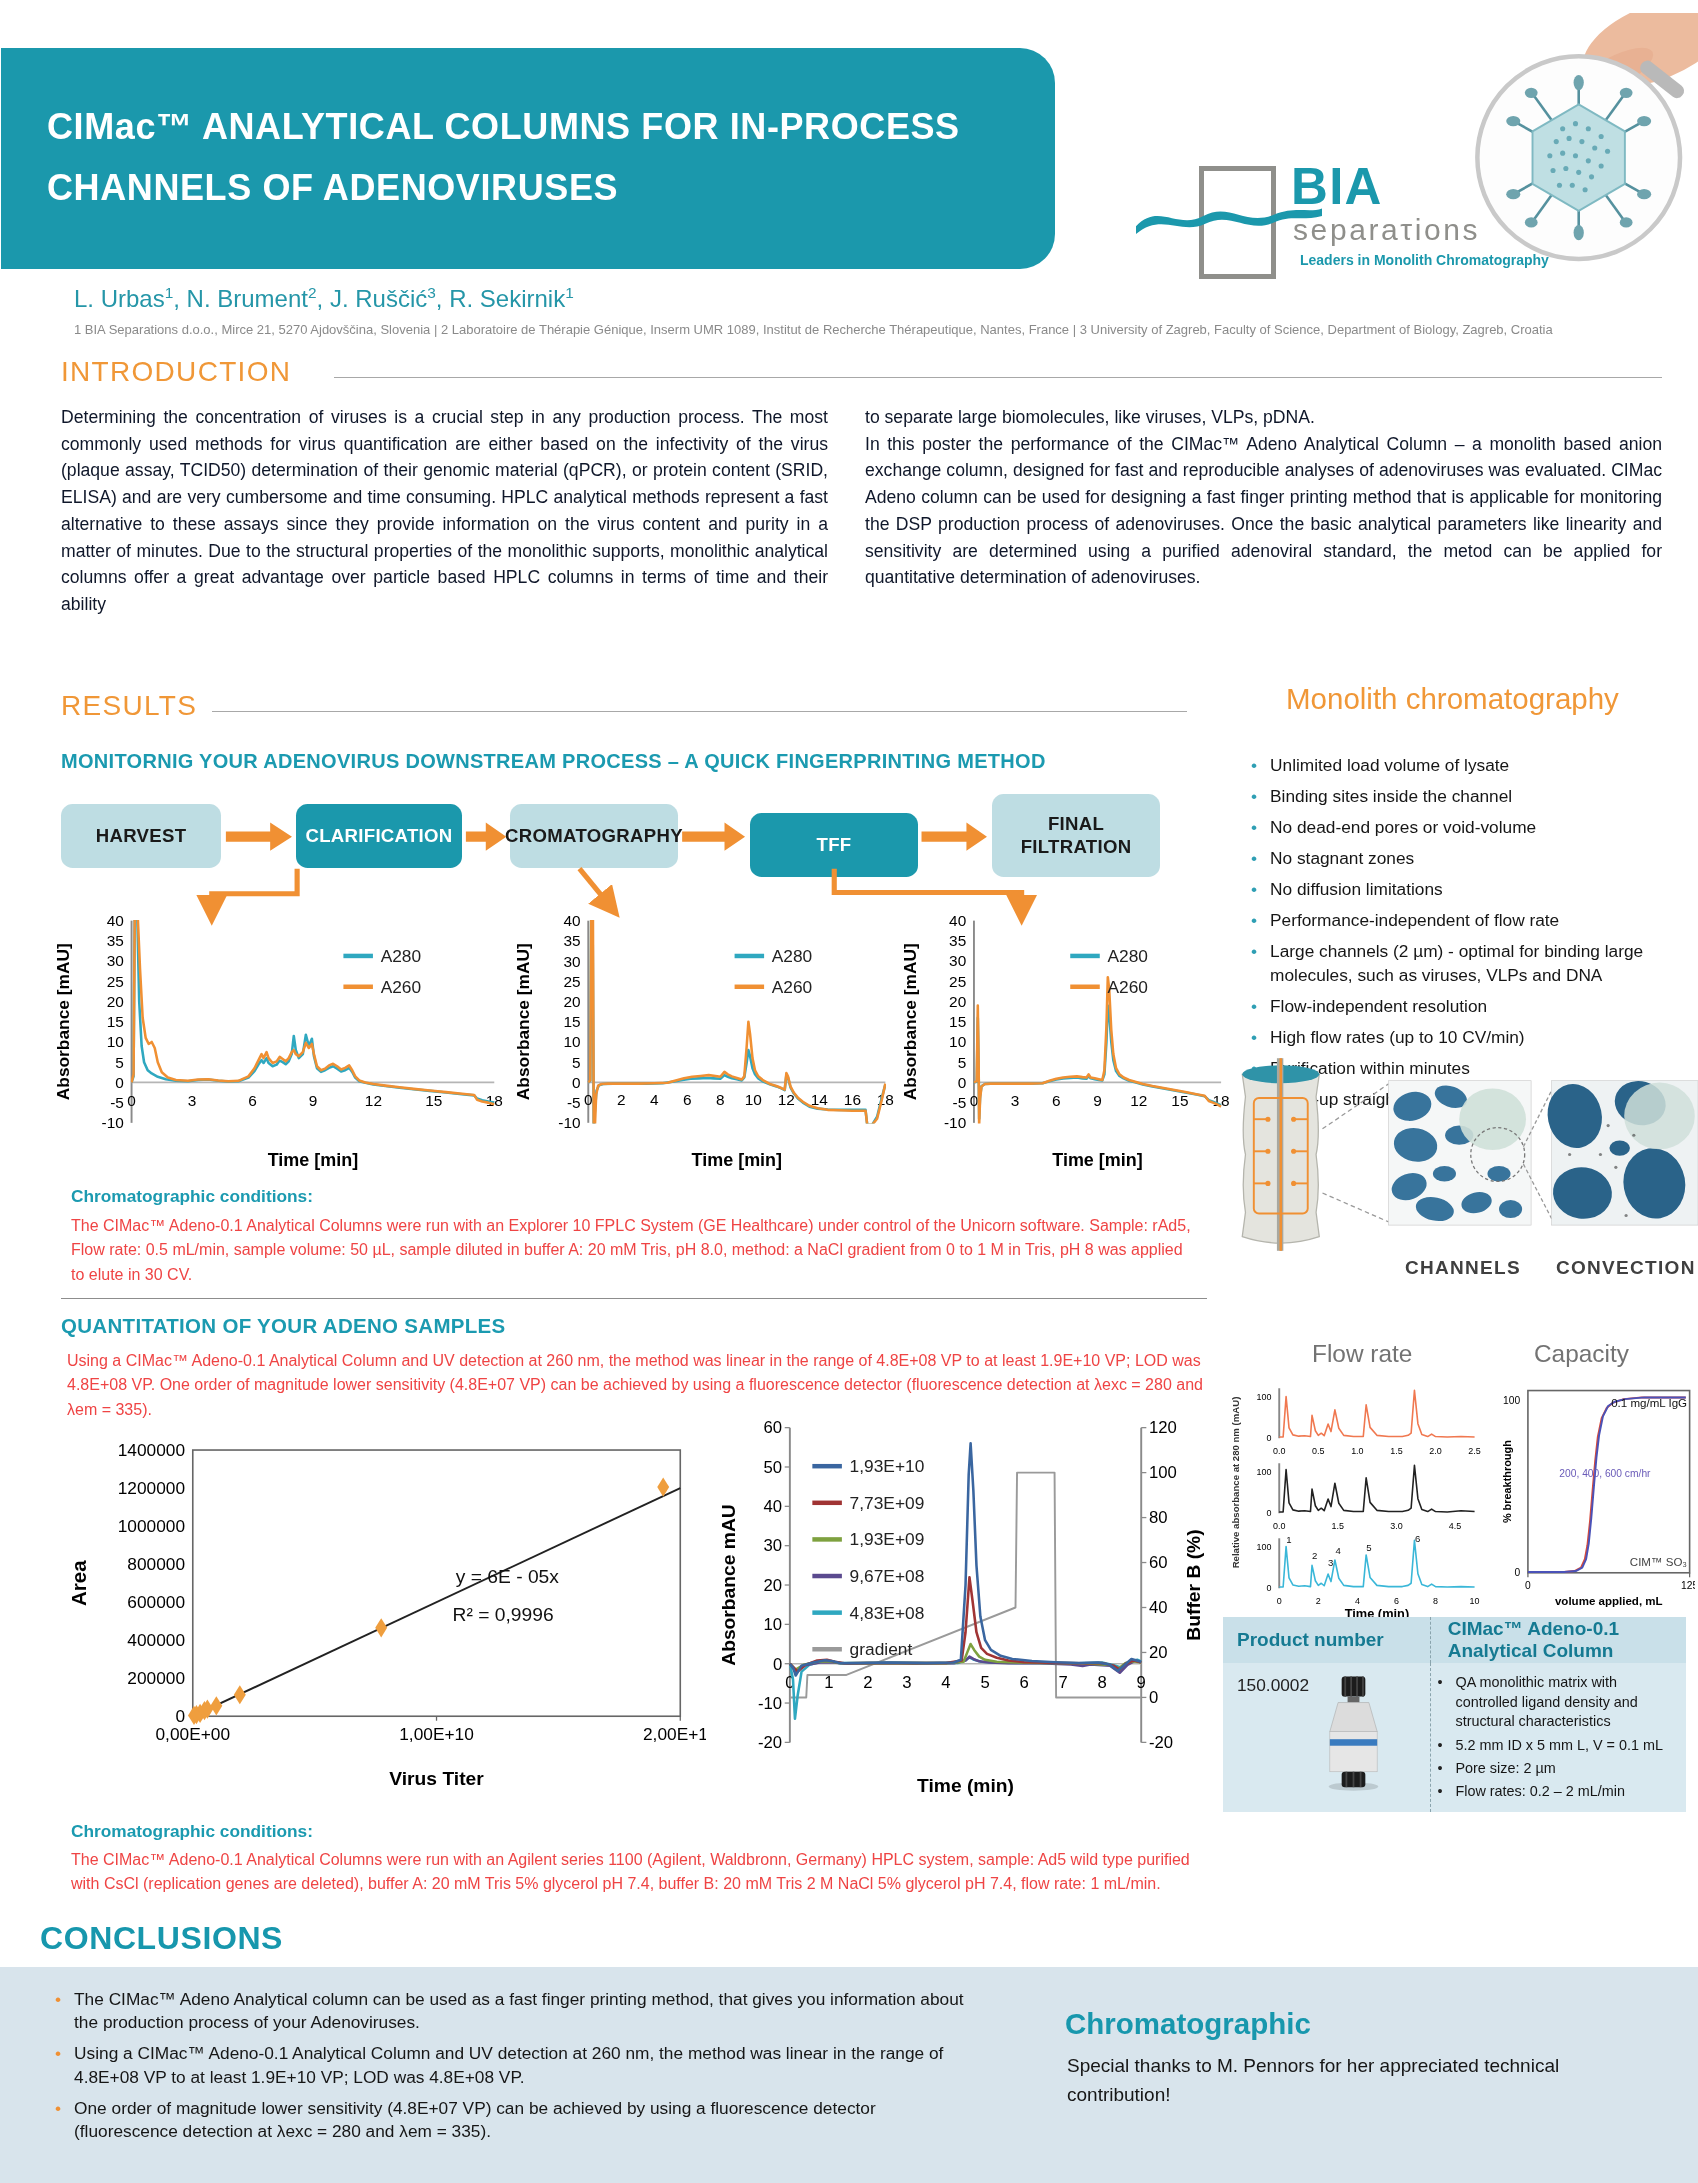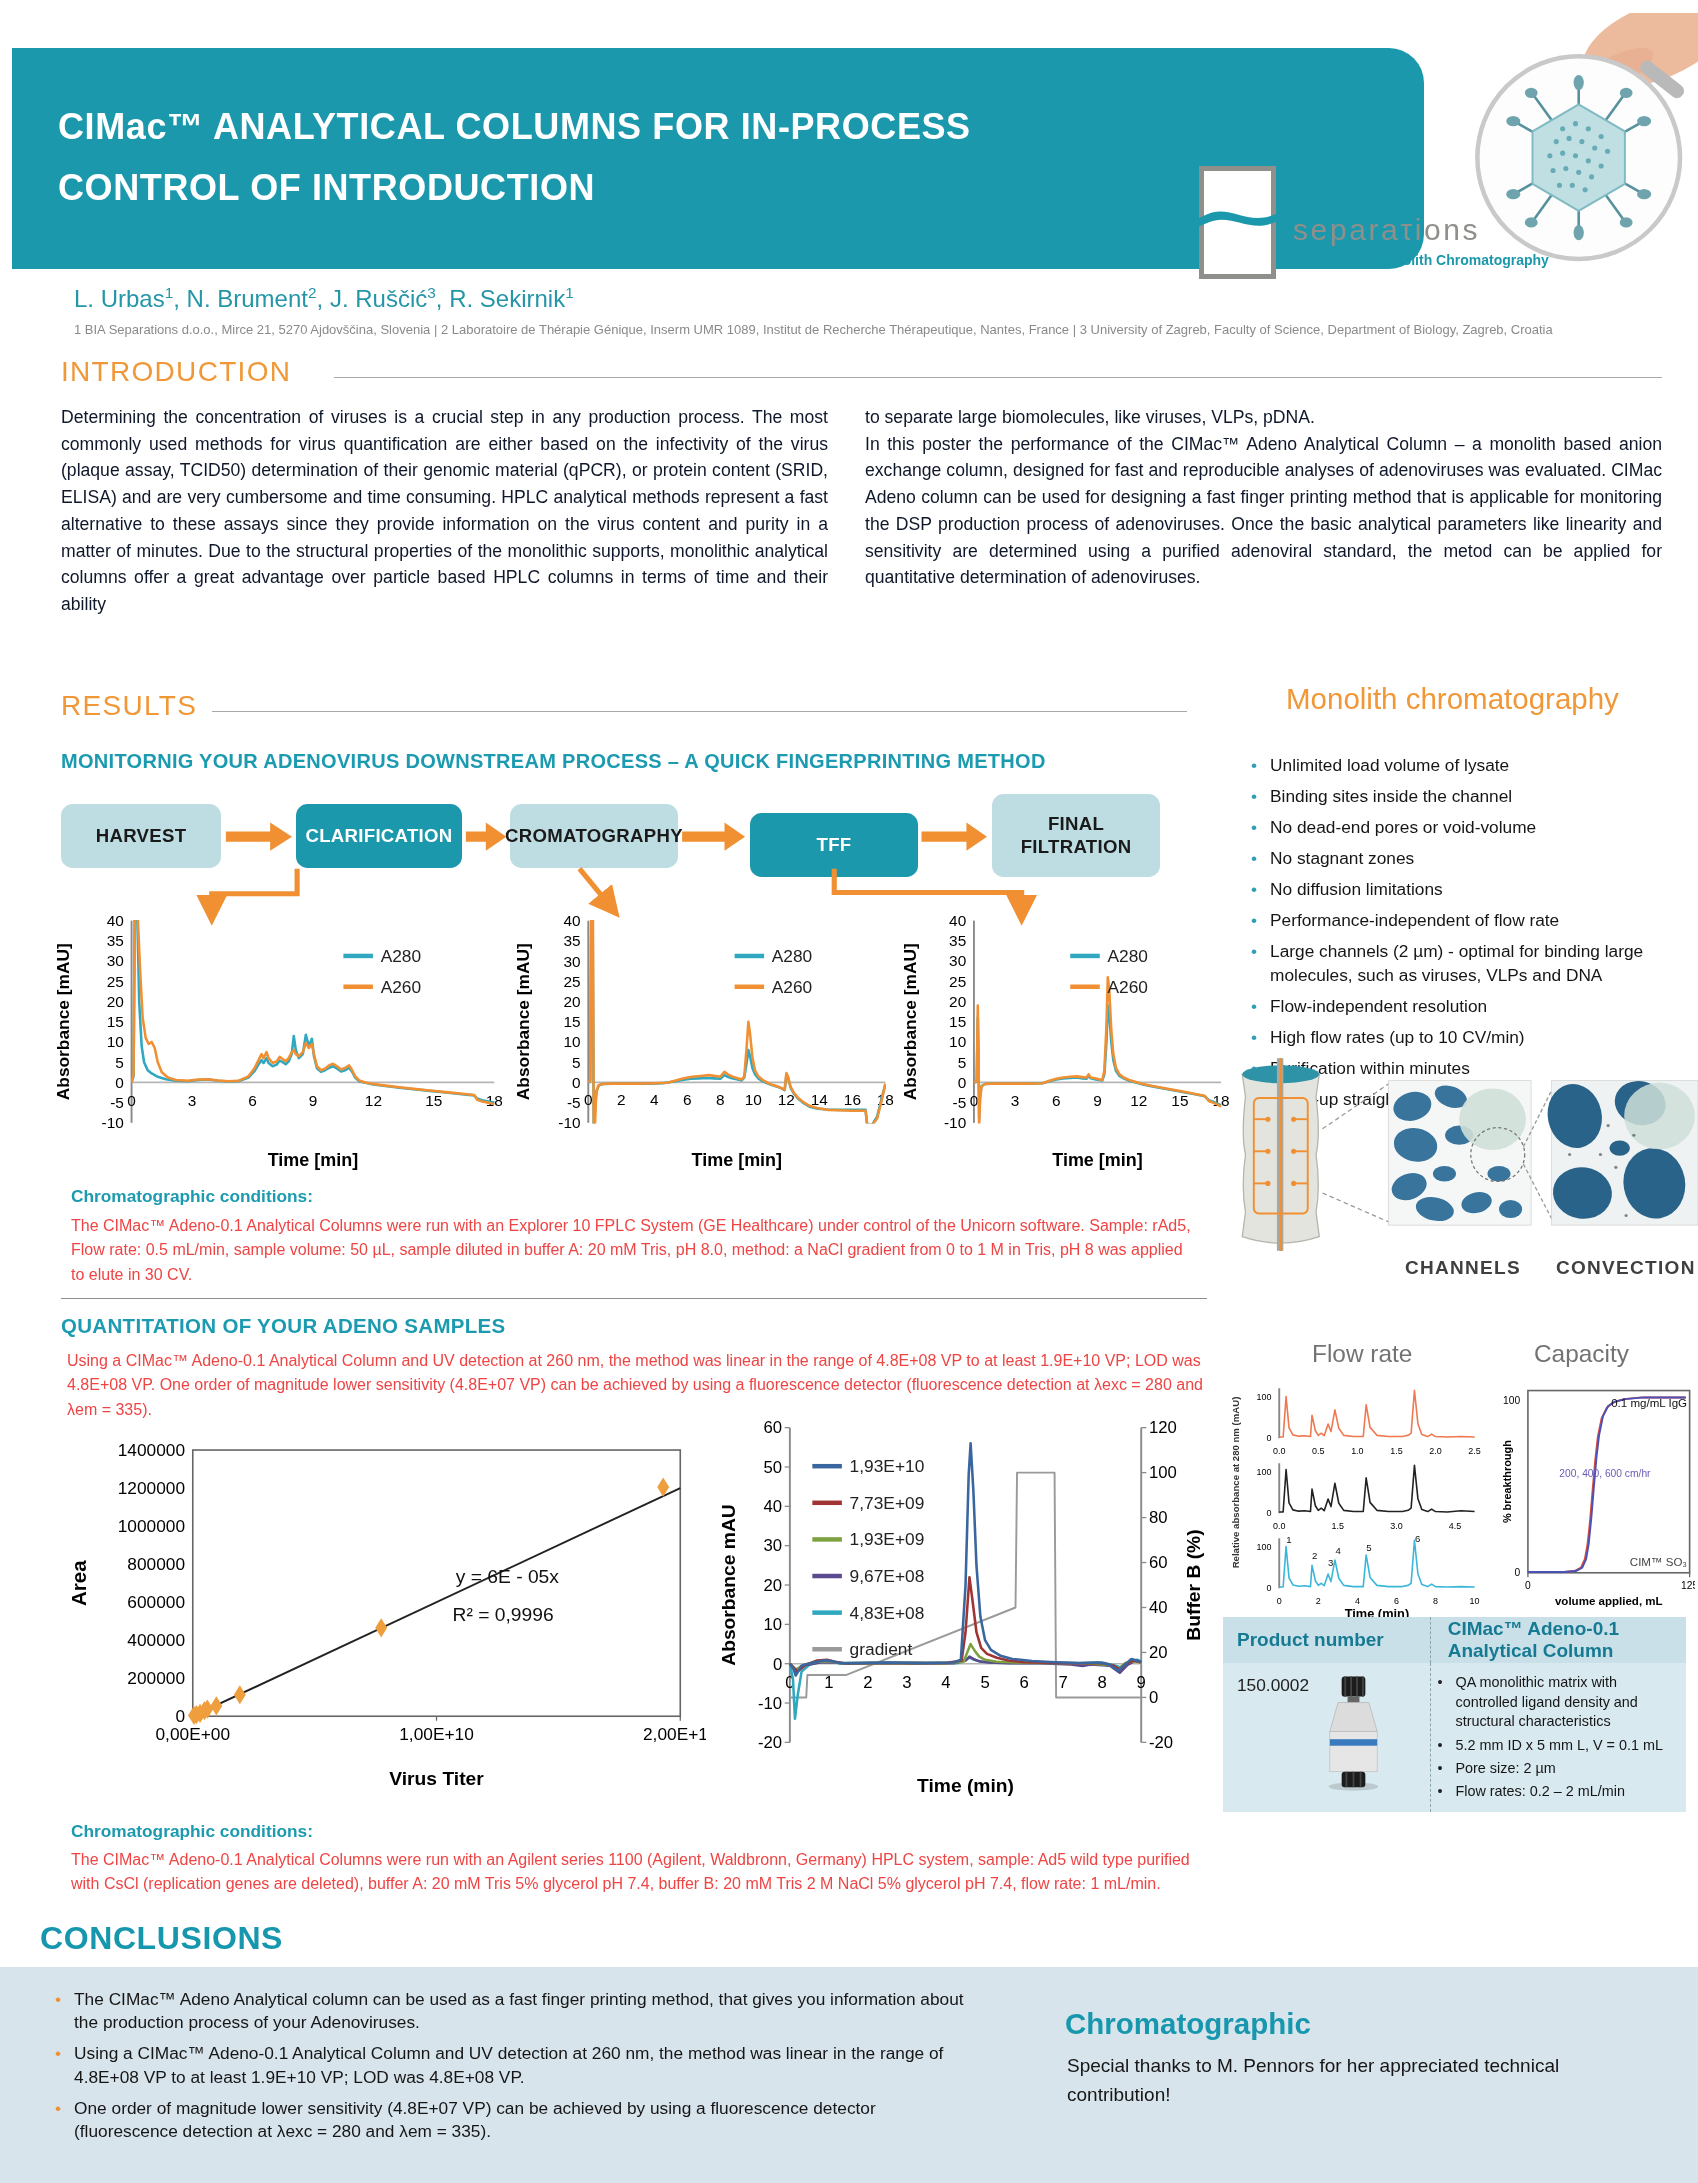--- a/index.html
+++ b/index.html
@@ -1,19 +1,19 @@
 <!DOCTYPE html>
 <html style="font-size:10.3px"><head>
 <meta charset="utf-8">
 <style>
   html,body{margin:0;padding:0;background:#fff;}
   .poster{position:relative;width:1698px;height:2183px;background:#fff;overflow:hidden;
           font-family:"Liberation Sans",sans-serif;color:#111;}
   .abs{position:absolute;}
-  .band{position:absolute;left:12px;top:48px;width:1412px;height:221px;background:#1b98ac;border-radius:0 35px 35px 0;}
+  .band{position:absolute;left:1px;top:48px;width:1054px;height:221px;background:#1b98ac;border-radius:0 35px 35px 0;}
   .title{position:absolute;left:46px;color:#fff;font-size:36px;font-weight:bold;letter-spacing:0.6px;white-space:nowrap;}
   .authors{position:absolute;left:74px;top:284px;color:#2596a8;font-size:24px;}
   .authors sup{font-size:15.4px;}
   .affil{position:absolute;left:74px;top:322px;width:1592px;color:#8a8a8a;font-size:13px;}
   .sechead{position:absolute;color:#f09737;font-size:28px;letter-spacing:1.3px;}
   .hline{position:absolute;height:1.3px;background:#a8a8a8;}
   .bodytxt{position:absolute;font-size:17.6px;line-height:1.52;text-align:justify;color:#0f172a;}
   .subhead{position:absolute;color:#1b9ab0;font-weight:bold;font-size:20px;letter-spacing:0.3px;}
   .fbox{position:absolute;top:804px;height:64px;border-radius:11.6px;display:flex;align-items:center;justify-content:center;
         font-weight:bold;font-size:18.6px;text-align:center;letter-spacing:0.3px;}
@@ -40,21 +40,21 @@
   .rot{transform:rotate(-90deg);transform-origin:left top;}
   svg{display:block;}
 </style>
 </head>
 <body>
 
 <div class="poster">
 
   <div class="band">
     <div class="title" style="top:58px;">CIMac™ ANALYTICAL COLUMNS FOR IN-PROCESS</div>
-    <div class="title" style="top:119px;">CONTROL OF INTRODUCTION</div>
+    <div class="title" style="top:119px;">CHANNELS OF ADENOVIRUSES</div>
   </div>
 
   <div class="abs" style="left:1199px;top:166px;width:67px;height:103px;border:5.8px solid #8f8f8b;background:#fff;"></div>
   <svg class="abs" style="left:1136px;top:189px;" width="186" height="58" viewBox="0 0 290 90">
     <path d="M0,58 C35,20 65,64 105,42 C145,20 170,58 215,40 C250,26 270,38 290,30 L290,42 C260,50 240,40 215,52 C175,70 148,34 108,54 C70,72 40,36 0,70 Z" fill="#1b98ac"></path>
   </svg>
   <div class="abs" style="left:1291px;top:157px;color:#1b98ac;font-size:51px;font-weight:bold;letter-spacing:1.3px;">BIA</div>
   <div class="abs" style="left:1293px;top:213px;color:#8f8f8b;font-size:30px;letter-spacing:2.6px;">separaτions</div>
   <div class="abs" style="left:1300px;top:252px;color:#1b98ac;font-size:14px;font-weight:bold;">Leaders in Monolith Chromatography</div>
 

